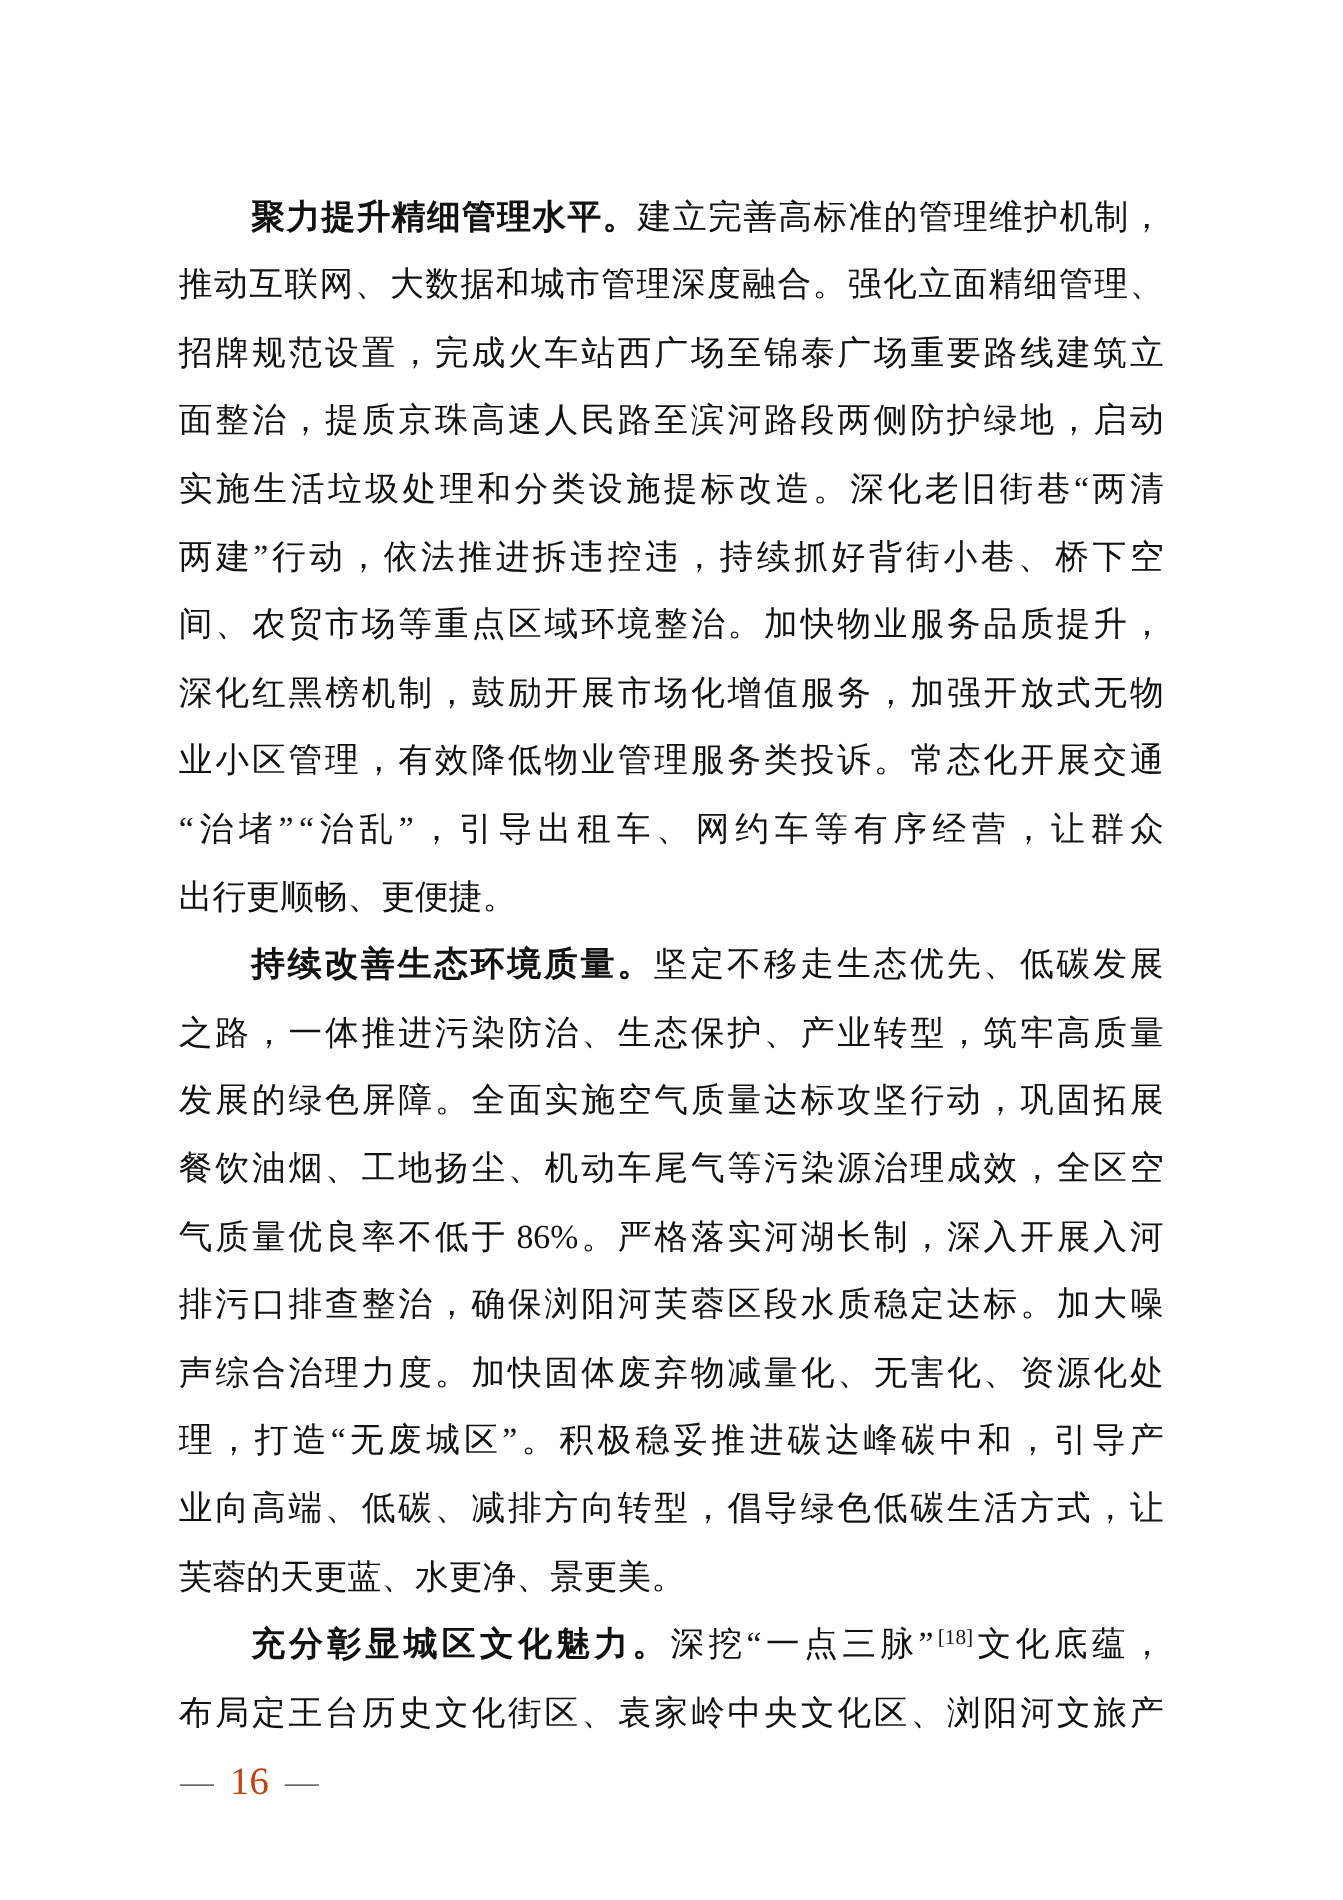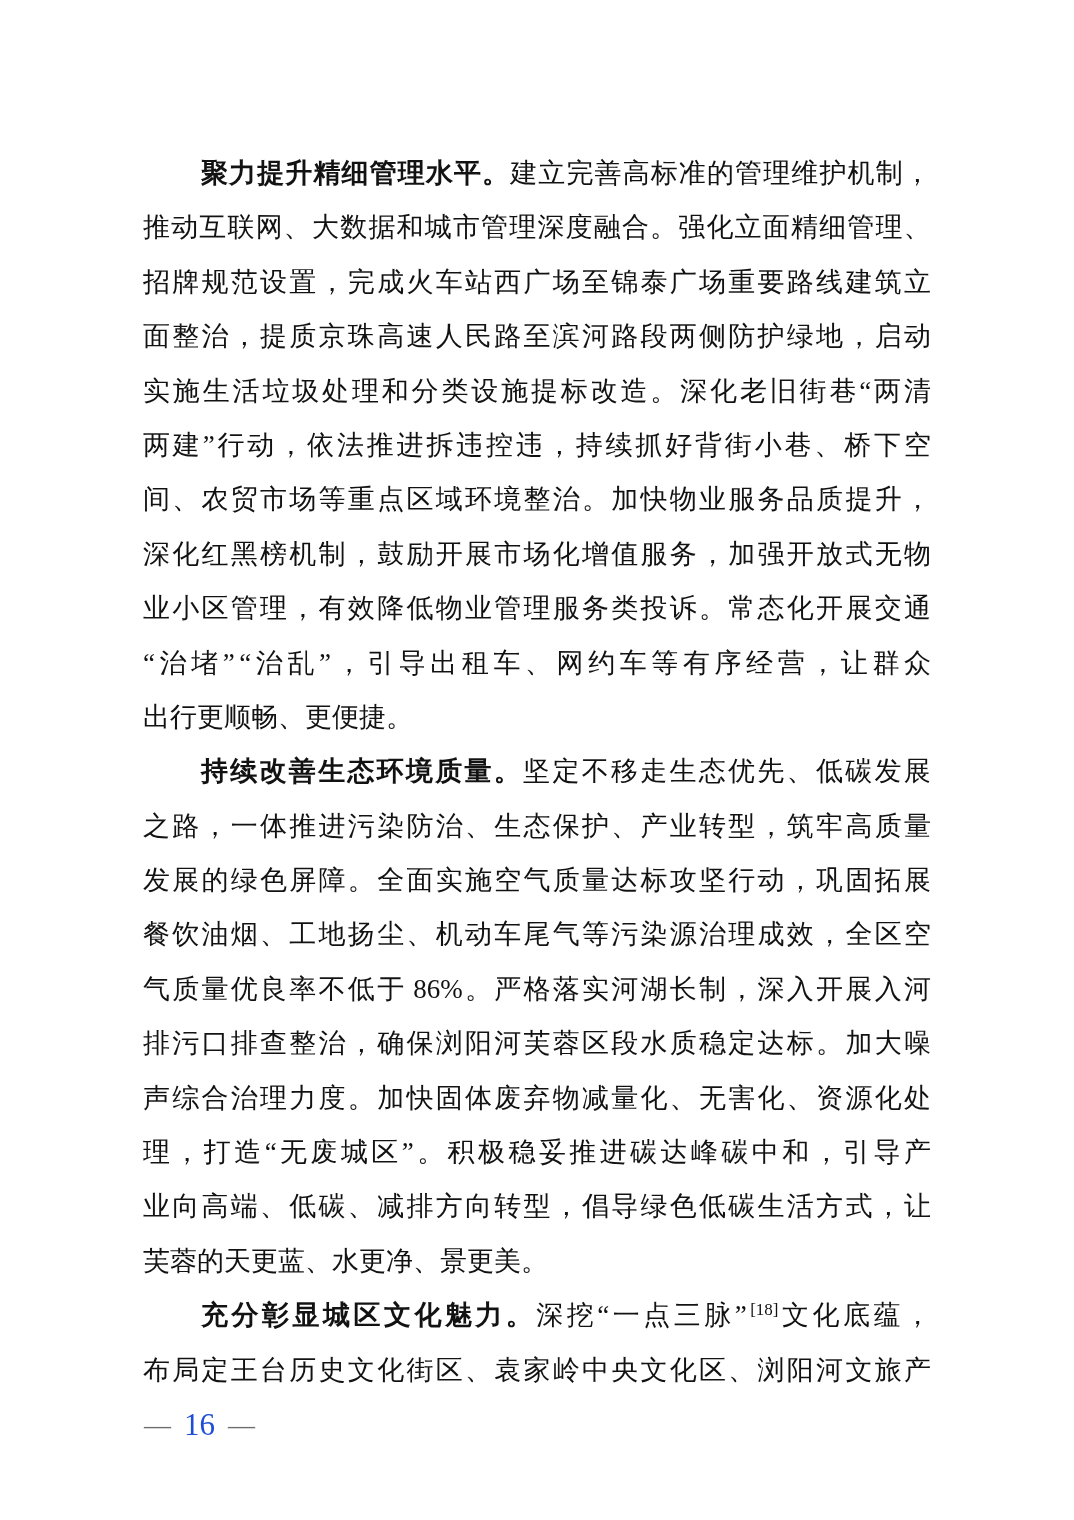--- a/index.html
+++ b/index.html
@@ -62,21 +62,21 @@
     align-items: center;
     gap: 13px;
     height: 44px;
   }
   .footer .dash {
     color: #6f6f6f;
     font-size: 27px;
     line-height: 44px;
   }
   .footer .pagenum {
-    color: #1d4ed8;
+    color: #c2410c;
     font-size: 31px;
     line-height: 44px;
   }
 </style>
 </head>
 <body>
 
 <div class="page">
   <div class="content">
       <div class="paragraph">

